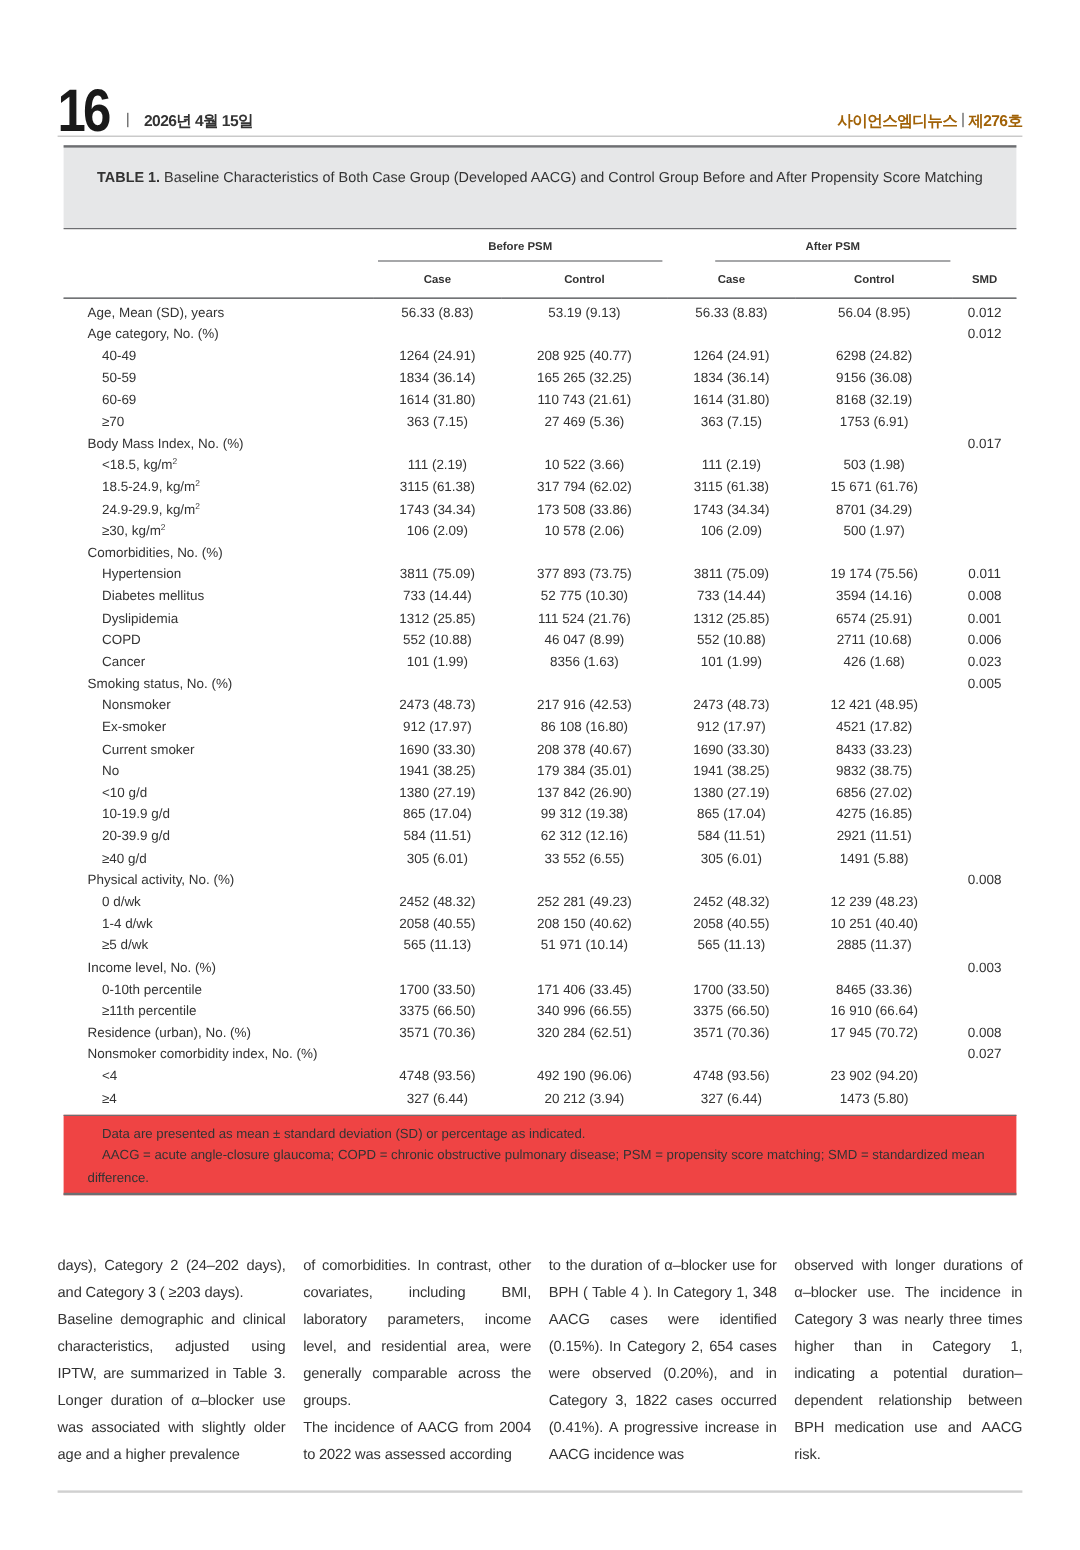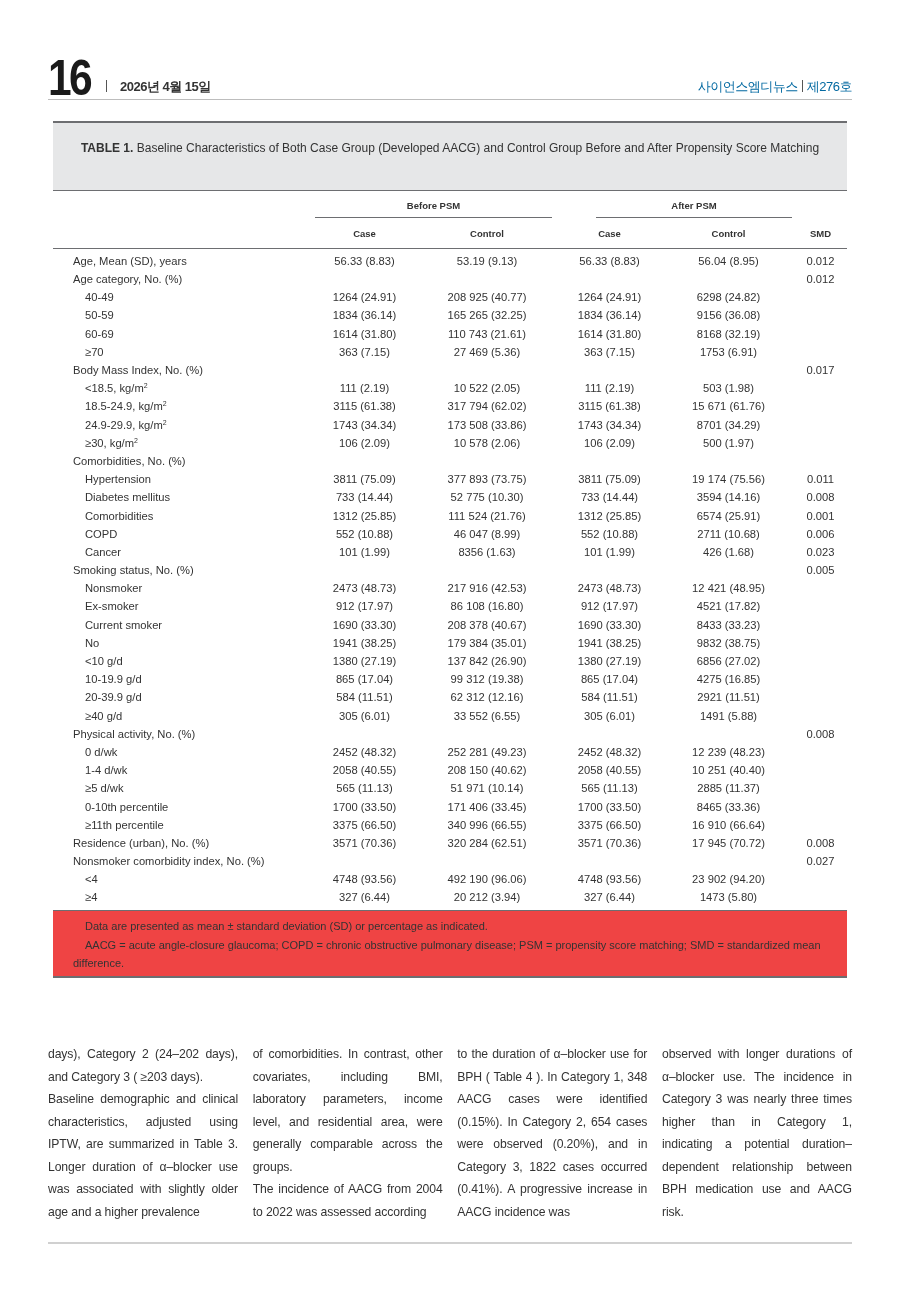--- a/index.html
+++ b/index.html
@@ -1,23 +1,23 @@
 <!DOCTYPE html>
 <html><head>
 <meta charset="utf-8">
 <style>
   * { box-sizing: border-box; margin: 0; padding: 0; }
   html, body { width: 900px; height: 1292px; background: #ffffff; }
   body { position: relative; font-family: "Liberation Sans", "DejaVu Sans", sans-serif; color: #2a2a2a; overflow: hidden; }
 
-  .header { position: absolute; left: 48px; top: 58px; width: 804px; height: 42px; border-bottom: 1px solid #bdbdbd; }
+  .header { position: absolute; left: 48px; top: 72px; width: 804px; height: 42px; border-bottom: 1px solid #bdbdbd; }
   .page-num { position: absolute; left: 0; top: -2px; font-family: "Liberation Sans", sans-serif; font-size: 50px; font-weight: bold; letter-spacing: -3px; color: #1a1a1a; line-height: 44px; transform: scaleX(0.85); transform-origin: left; }
   .hdr-sep { position: absolute; left: 58px; top: 22px; width: 1px; height: 12px; background: #555; }
   .hdr-date { position: absolute; left: 72px; top: 20px; font-size: 13px; font-weight: bold; color: #333; letter-spacing: -0.5px; }
-  .hdr-pub { position: absolute; right: 0; top: 20px; font-size: 13px; font-weight: normal; color: #0369a1; letter-spacing: -0.5px; }
+  .hdr-pub { position: absolute; right: 0; top: 20px; font-size: 13px; font-weight: bold; color: #a16207; letter-spacing: -0.5px; }
   .hdr-pub .bar { display: inline-block; width: 1px; height: 12px; background: #555; margin: 0 4px; vertical-align: -1px; }
 
   .table-wrap { position: absolute; left: 53px; top: 121px; width: 794px; }
   .caption { background: #e6e7e8; border-top: 2px solid #6d6e71; border-bottom: 1px solid #6d6e71; padding: 16px 20px 18px; text-align: center; font-size: 12px; line-height: 19px; color: #333; height: 70px; }
   .caption b { font-weight: bold; }
 
   table { width: 794px; border-collapse: collapse; font-size: 11.2px; color: #333; }
   thead th { font-weight: bold; font-size: 9.5px; color: #333; }
   .grp-row th { height: 28px; padding-top: 8px; vertical-align: middle; }
   .grp-line { border-bottom: 1px solid #6d6e71; }
@@ -138,21 +138,21 @@
           <td class="lbl">Body Mass Index, No. (%)</td>
           <td class="num"></td>
           <td class="num"></td>
           <td class="num"></td>
           <td class="num"></td>
           <td class="smd">0.017</td>
         </tr>
         <tr>
           <td class="lbl sub"><span>&lt;18.5, kg/m</span><sup>2</sup></td>
           <td class="num">111 (2.19)</td>
-          <td class="num">10 522 (2.05)</td>
+          <td class="num">10 522 (3.66)</td>
           <td class="num">111 (2.19)</td>
           <td class="num">503 (1.98)</td>
           <td class="smd"></td>
         </tr>
         <tr>
           <td class="lbl sub"><span>18.5-24.9, kg/m</span><sup>2</sup></td>
           <td class="num">3115 (61.38)</td>
           <td class="num">317 794 (62.02)</td>
           <td class="num">3115 (61.38)</td>
           <td class="num">15 671 (61.76)</td>
@@ -192,21 +192,21 @@
         </tr>
         <tr>
           <td class="lbl sub">Diabetes mellitus</td>
           <td class="num">733 (14.44)</td>
           <td class="num">52 775 (10.30)</td>
           <td class="num">733 (14.44)</td>
           <td class="num">3594 (14.16)</td>
           <td class="smd">0.008</td>
         </tr>
         <tr>
-          <td class="lbl sub">Comorbidities</td>
+          <td class="lbl sub">Dyslipidemia</td>
           <td class="num">1312 (25.85)</td>
           <td class="num">111 524 (21.76)</td>
           <td class="num">1312 (25.85)</td>
           <td class="num">6574 (25.91)</td>
           <td class="smd">0.001</td>
         </tr>
         <tr>
           <td class="lbl sub">COPD</td>
           <td class="num">552 (10.88)</td>
           <td class="num">46 047 (8.99)</td>
@@ -318,20 +318,28 @@
           <td class="num">10 251 (40.40)</td>
           <td class="smd"></td>
         </tr>
         <tr>
           <td class="lbl sub">≥5 d/wk</td>
           <td class="num">565 (11.13)</td>
           <td class="num">51 971 (10.14)</td>
           <td class="num">565 (11.13)</td>
           <td class="num">2885 (11.37)</td>
           <td class="smd"></td>
+        </tr>
+        <tr>
+          <td class="lbl">Income level, No. (%)</td>
+          <td class="num"></td>
+          <td class="num"></td>
+          <td class="num"></td>
+          <td class="num"></td>
+          <td class="smd">0.003</td>
         </tr>
         <tr>
           <td class="lbl sub">0-10th percentile</td>
           <td class="num">1700 (33.50)</td>
           <td class="num">171 406 (33.45)</td>
           <td class="num">1700 (33.50)</td>
           <td class="num">8465 (33.36)</td>
           <td class="smd"></td>
         </tr>
         <tr>

